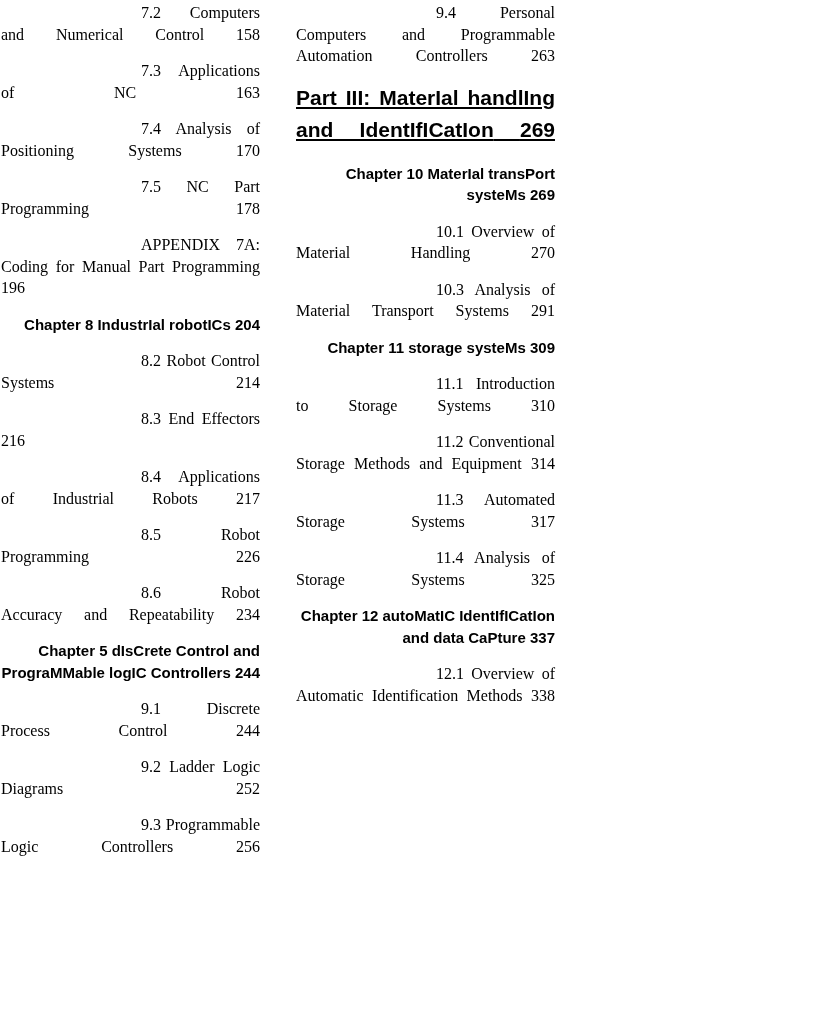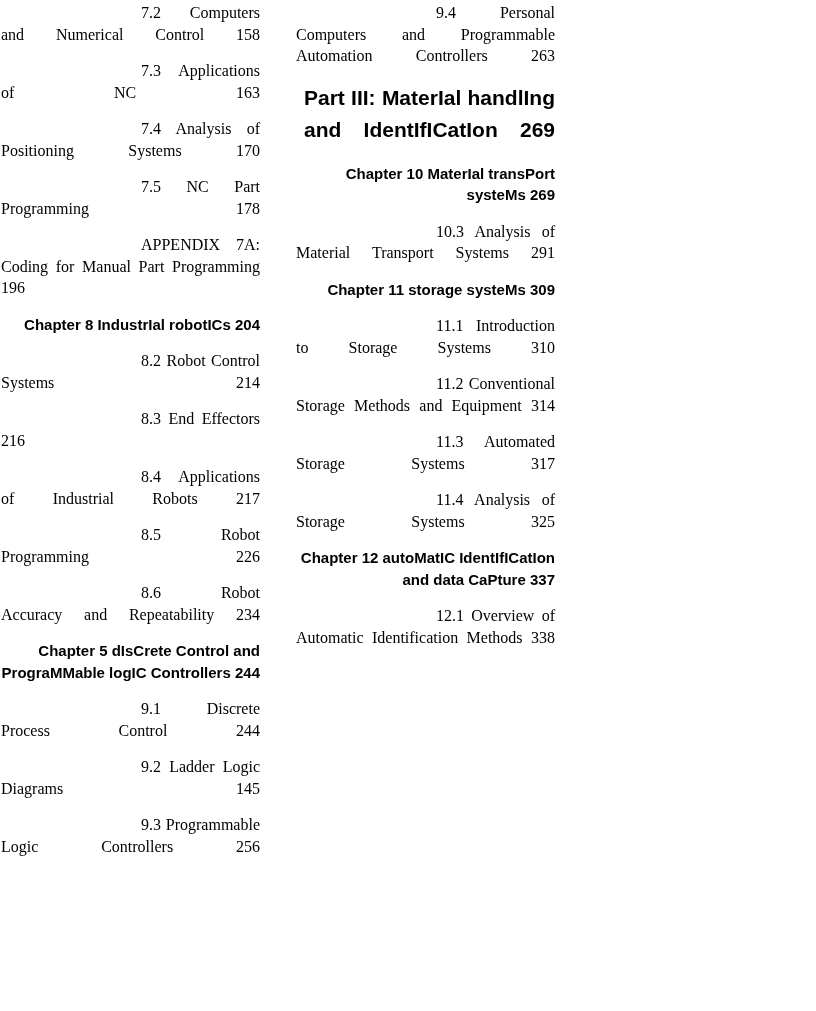--- a/index.html
+++ b/index.html
@@ -40,48 +40,50 @@
     margin: 1px 0 15px 0;
   }
   p.part {
     font-family: "Liberation Sans", sans-serif;
     font-weight: bold;
     font-size: 21px;
     line-height: 32px;
     text-align: justify;
     text-align-last: justify;
     -moz-text-align-last: justify;
-    margin: 9px 0 17px 8px;
+    margin: 9px 0 17px 0;
+    text-decoration: underline;
   }
 </style>
 </head>
 <body>
 
 <div class="doc">
   <div class="col" id="col-0">
       <p class="entry"><span>7.2 Computers and Numerical Control</span> <span>158</span></p>
       <p class="entry"><span>7.3 Applications of NC</span> <span>163</span></p>
       <p class="entry"><span>7.4 Analysis of Positioning Systems</span> <span>170</span></p>
       <p class="entry"><span>7.5 NC Part Programming</span> <span>178</span></p>
       <p class="entry"><span>APPENDIX 7A: Coding for Manual Part Programming</span> <span>196</span></p>
       <p class="chapter"><span>Chapter 8 IndustrIal robotICs</span> <span>204</span></p>
       <p class="entry"><span>8.2 Robot Control Systems</span> <span>214</span></p>
       <p class="entry"><span>8.3 End Effectors</span> <span>216</span></p>
       <p class="entry"><span>8.4 Applications of Industrial Robots</span> <span>217</span></p>
       <p class="entry"><span>8.5 Robot Programming</span> <span>226</span></p>
       <p class="entry"><span>8.6 Robot Accuracy and Repeatability</span> <span>234</span></p>
       <p class="chapter"><span>Chapter 5 dIsCrete Control and PrograMMable logIC Controllers</span> <span>244</span></p>
       <p class="entry"><span>9.1 Discrete Process Control</span> <span>244</span></p>
-      <p class="entry"><span>9.2 Ladder Logic Diagrams</span> <span>145</span></p>
+      <p class="entry"><span>9.2 Ladder Logic Diagrams</span> <span>252</span></p>
       <p class="entry"><span>9.3 Programmable Logic Controllers</span> <span>256</span></p>
     </div>
   <div class="col" id="col-1">
       <p class="entry"><span>9.4 Personal Computers and Programmable Automation Controllers</span> <span>263</span></p>
       <p class="part"><span>Part III: MaterIal handlIng and IdentIfICatIon</span> <span>269</span></p>
       <p class="chapter"><span>Chapter 10 MaterIal transPort systeMs</span> <span>269</span></p>
+      <p class="entry"><span>10.1 Overview of Material Handling</span> <span>270</span></p>
       <p class="entry"><span>10.3 Analysis of Material Transport Systems</span> <span>291</span></p>
       <p class="chapter"><span>Chapter 11 storage systeMs</span> <span>309</span></p>
       <p class="entry"><span>11.1 Introduction to Storage Systems</span> <span>310</span></p>
       <p class="entry"><span>11.2 Conventional Storage Methods and Equipment</span> <span>314</span></p>
       <p class="entry"><span>11.3 Automated Storage Systems</span> <span>317</span></p>
       <p class="entry"><span>11.4 Analysis of Storage Systems</span> <span>325</span></p>
       <p class="chapter"><span>Chapter 12 autoMatIC IdentIfICatIon and data CaPture</span> <span>337</span></p>
       <p class="entry"><span>12.1 Overview of Automatic Identification Methods</span> <span>338</span></p>
     </div>
 </div>

